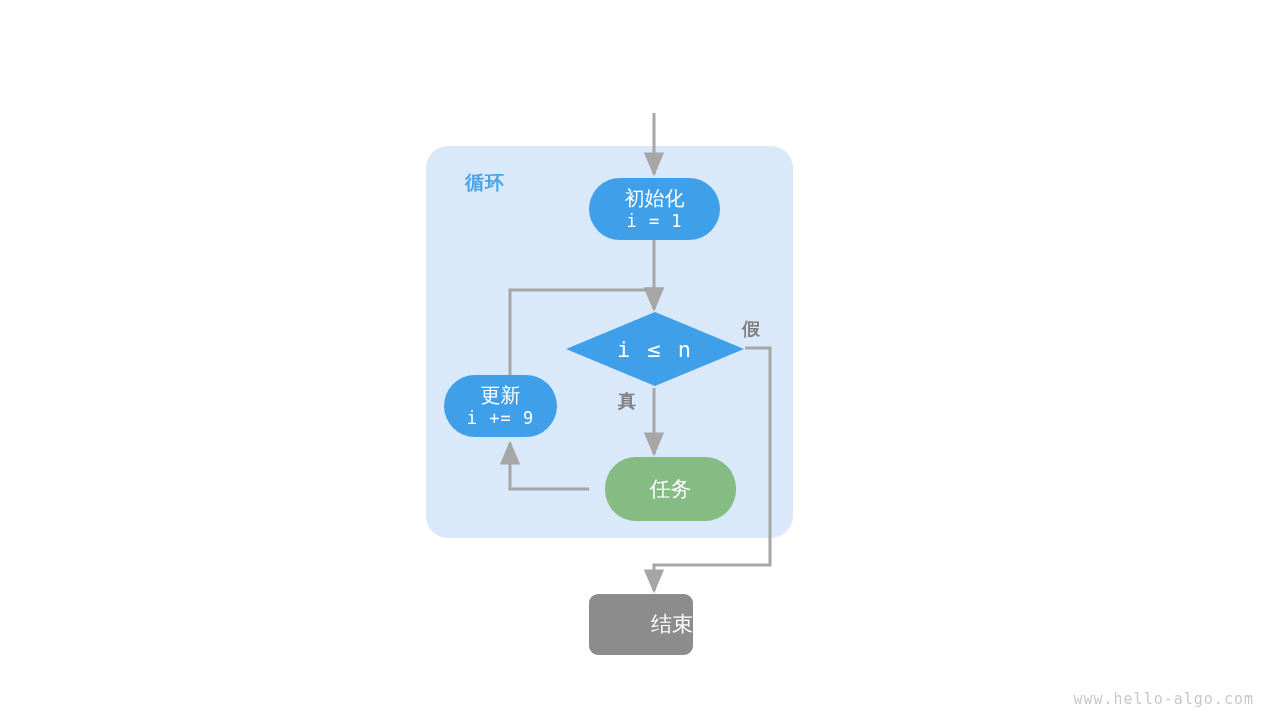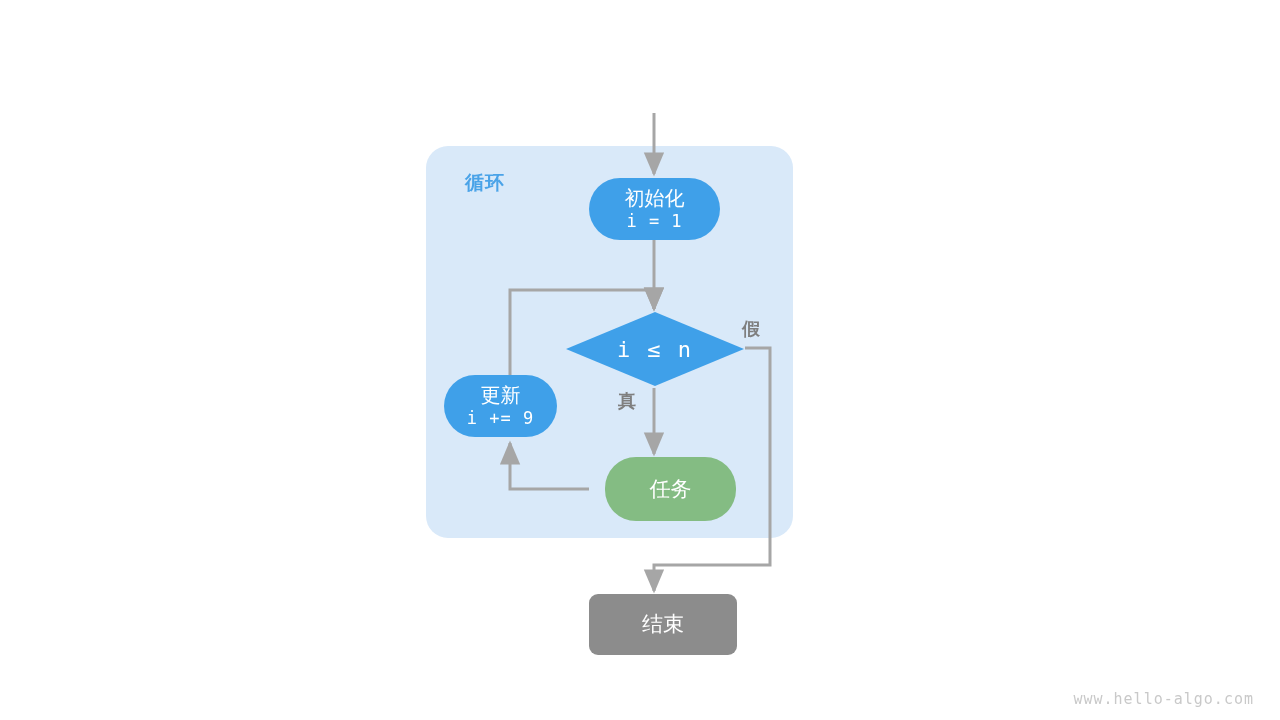--- a/index.html
+++ b/index.html
@@ -163,19 +163,19 @@
 
   <div class="node process" style="left:444px; top:375px; width:113px; height:62px;">
     <span class="cn">更新</span>
     <span class="code">i += 9</span>
   </div>
 
   <div class="node task" style="left:589px; top:457px; width:131px; height:64px;margin-left:16px;">
     <span>任务</span>
   </div>
 
-  <div class="node terminal" style="left:589px; top:594px; width:148px; height:61px;">
+  <div class="node terminal" style="left:589px; top:594px; width:104px; height:61px;align-items:flex-end;">
     <span>结束</span>
   </div>
 
   <div class="watermark">www.hello-algo.com</div>
 
 </div>
 
 </body></html>

